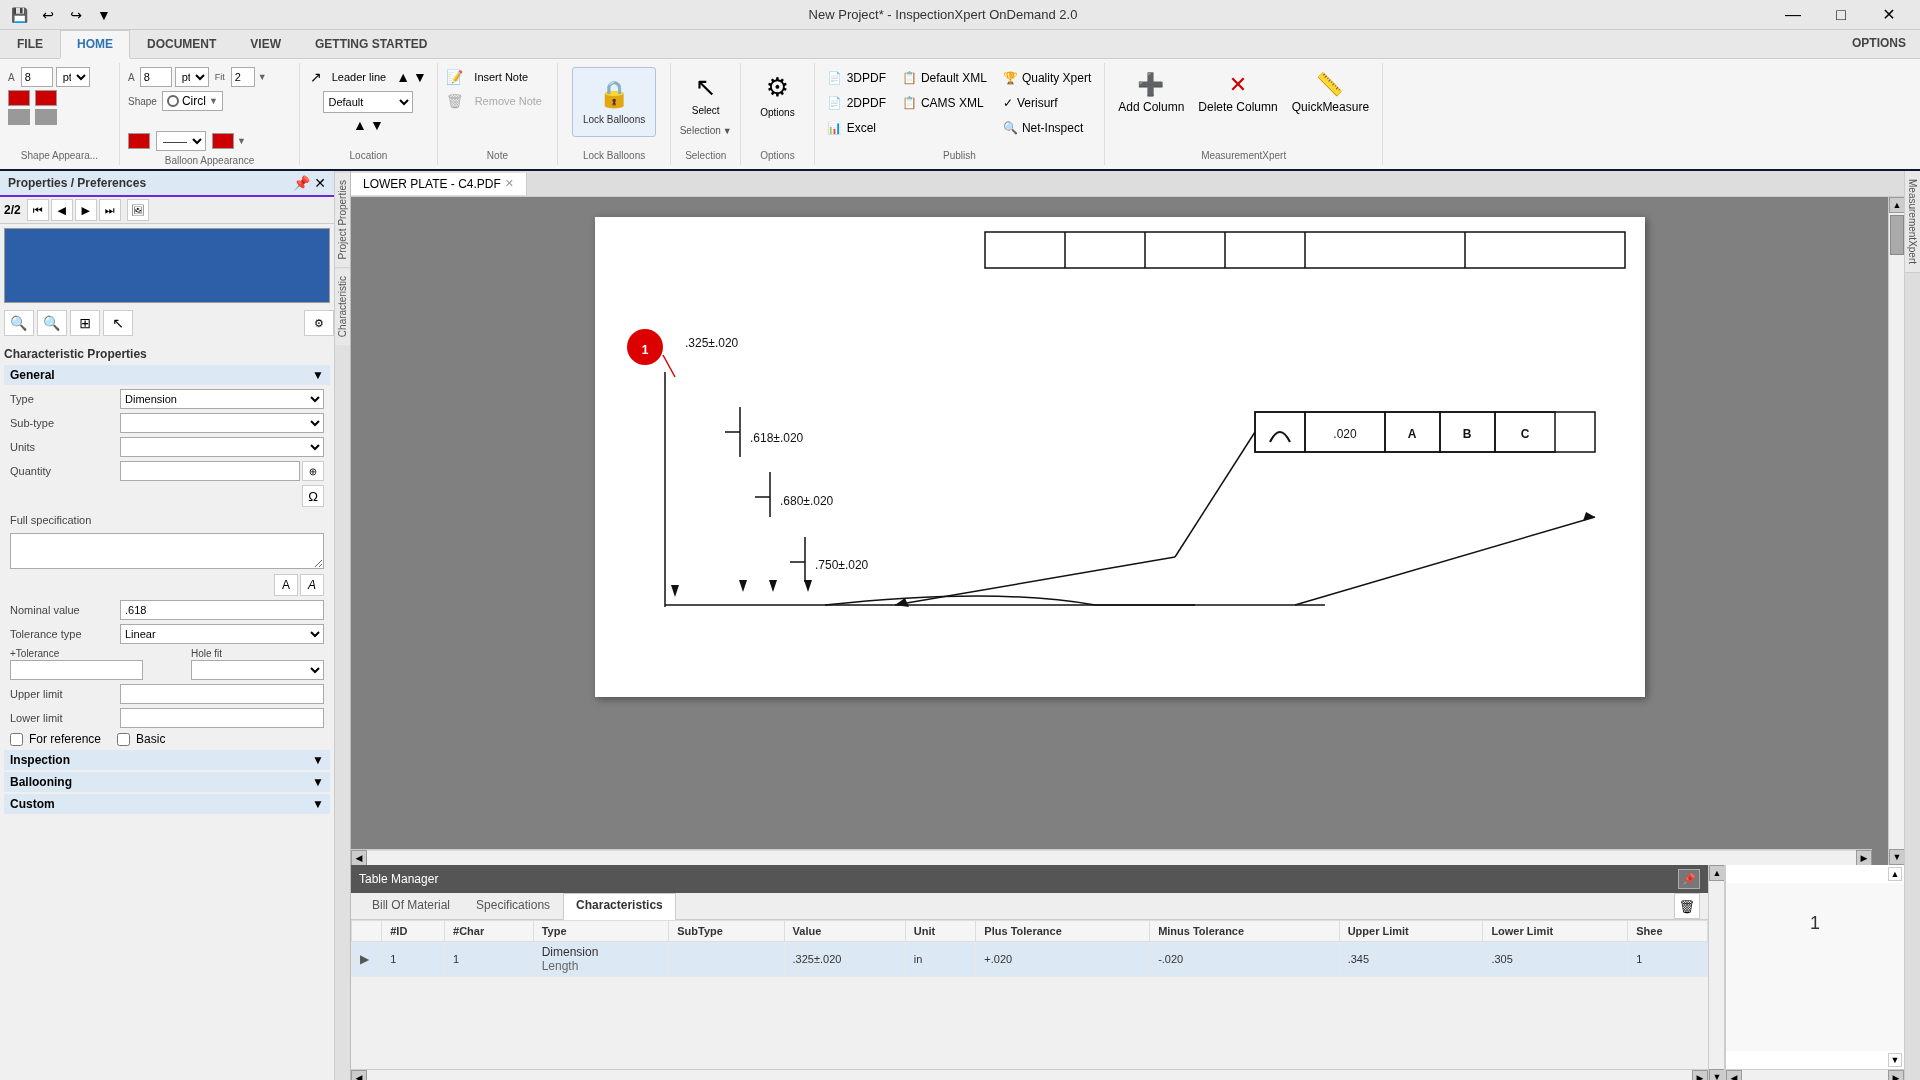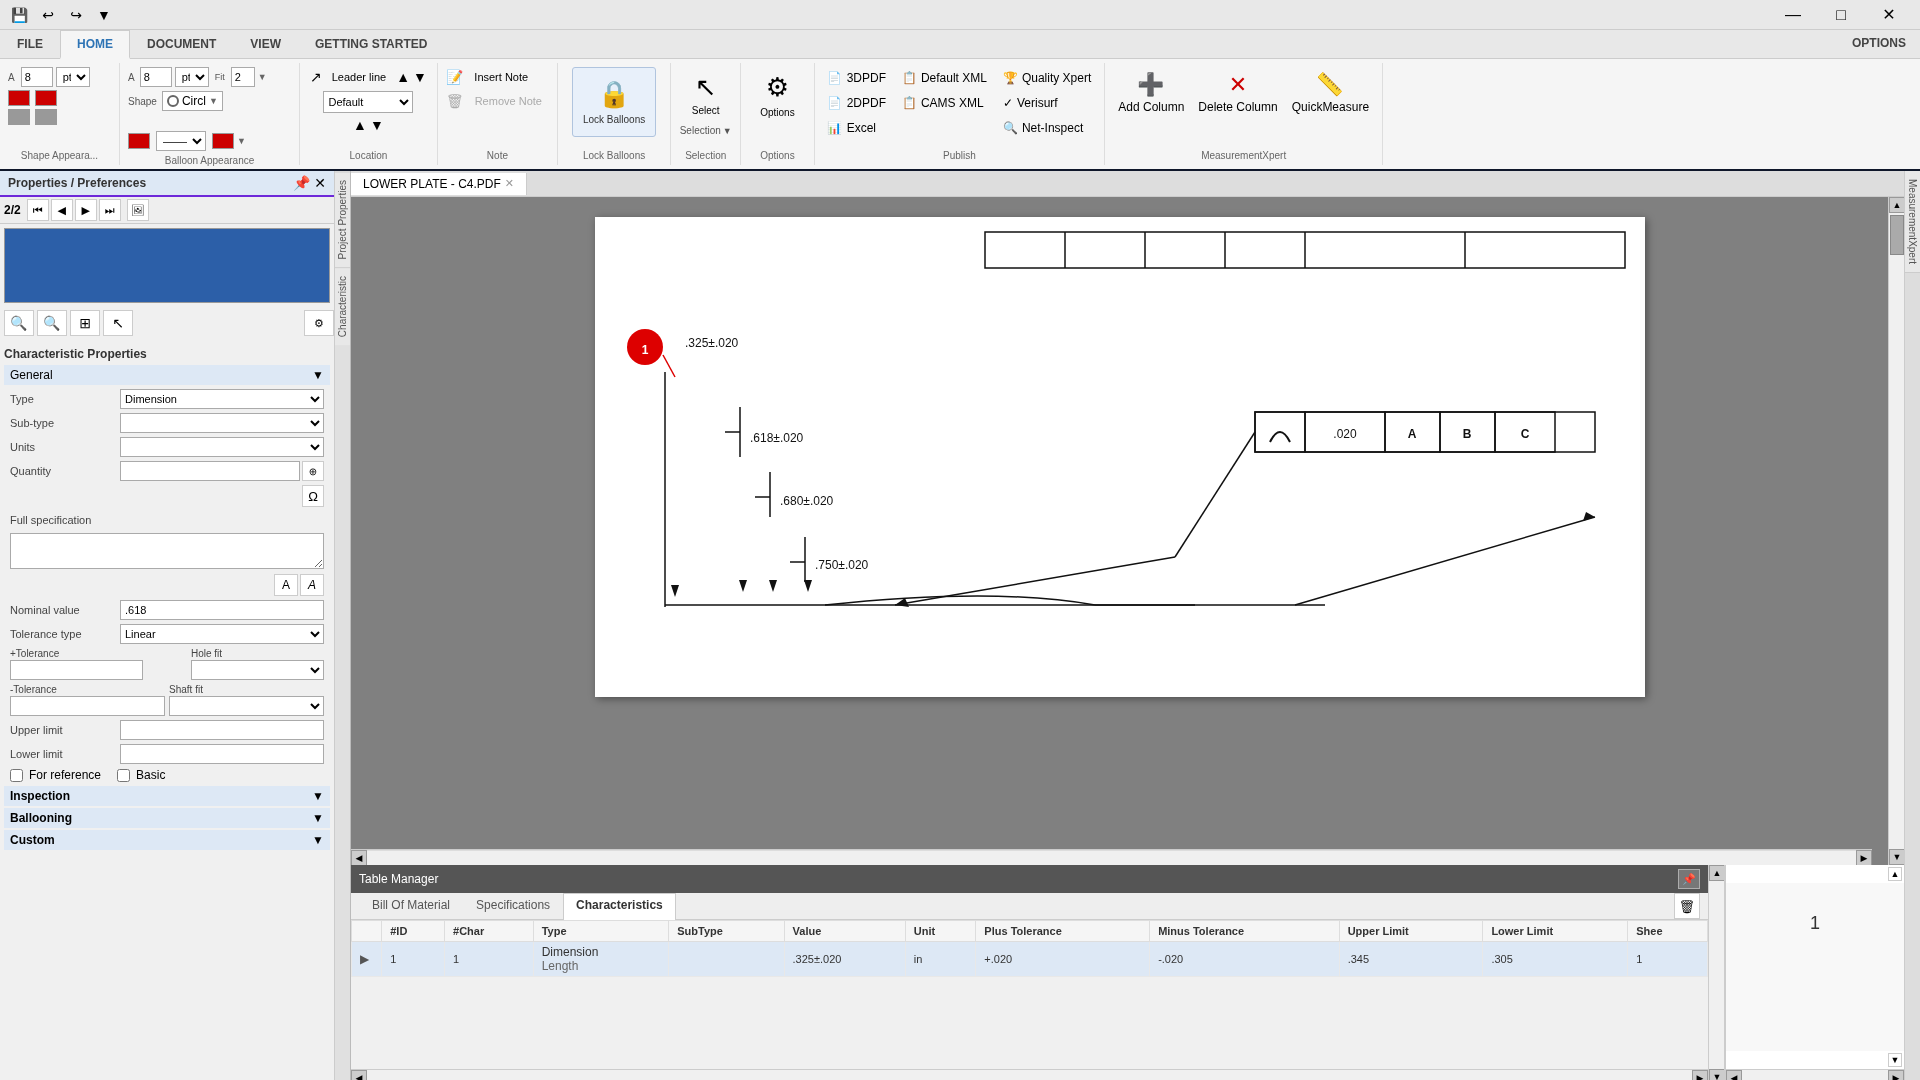--- a/index.html
+++ b/index.html
@@ -189,21 +189,21 @@
       padding: 4px 0 2px;
       color: #333;
     }
     .prop-section-header {
       display: flex;
       align-items: center;
       justify-content: space-between;
       background: #dde8f5;
       padding: 3px 6px;
       margin: 2px 0;
-      font-weight: 400;
+      font-weight: 700;
       font-size: 11px;
       cursor: pointer;
     }
     .prop-row {
       display: flex;
       align-items: center;
       padding: 2px 6px;
       min-height: 22px;
     }
     .prop-label {
@@ -456,20 +456,21 @@
 </head>
 <body>
 
 <div id="titlebar">
   <div class="quick-access">
     <button class="qa-btn">💾</button>
     <button class="qa-btn">↩</button>
     <button class="qa-btn">↪</button>
     <button class="qa-btn">▼</button>
   </div>
+  <div class="title">New Project* - InspectionXpert OnDemand 2.0</div>
   <div class="win-controls">
     <button class="win-btn">—</button>
     <button class="win-btn">□</button>
     <button class="win-btn close">✕</button>
   </div>
 </div>
 
 <div id="ribbon">
   <div id="ribbon-tabs">
     <div class="ribbon-tab">FILE</div>
@@ -757,30 +758,20 @@
         <div style="flex:1;">
           <div style="font-size:10px;color:#444;">+Tolerance</div>
           <input class="prop-input" style="width: 100%; margin-top: 1px;">
         </div>
         <div style="flex:1;margin-left:44px;">
           <div style="font-size:10px;color:#444;">Hole fit</div>
           <select class="prop-select" style="width:100%;margin-top:1px;"><option></option></select>
         </div>
       </div>
 
-      <div style="display:flex;padding:2px 6px;gap:4px;">
-        <div style="flex:1;">
-          <div style="font-size:10px;color:#444;">-Tolerance</div>
-          <input class="prop-input" style="width: 100%; margin-top: 1px;">
-        </div>
-        <div style="flex:1;">
-          <div style="font-size:10px;color:#444;">Shaft fit</div>
-          <select class="prop-select" style="width:100%;margin-top:1px;"><option></option></select>
-        </div>
-      </div>
 
       <div class="prop-row">
         <span class="prop-label">Upper limit</span>
         <input class="prop-input" style="">
       </div>
 
       <div class="prop-row">
         <span class="prop-label">Lower limit</span>
         <input class="prop-input" style="">
       </div>

